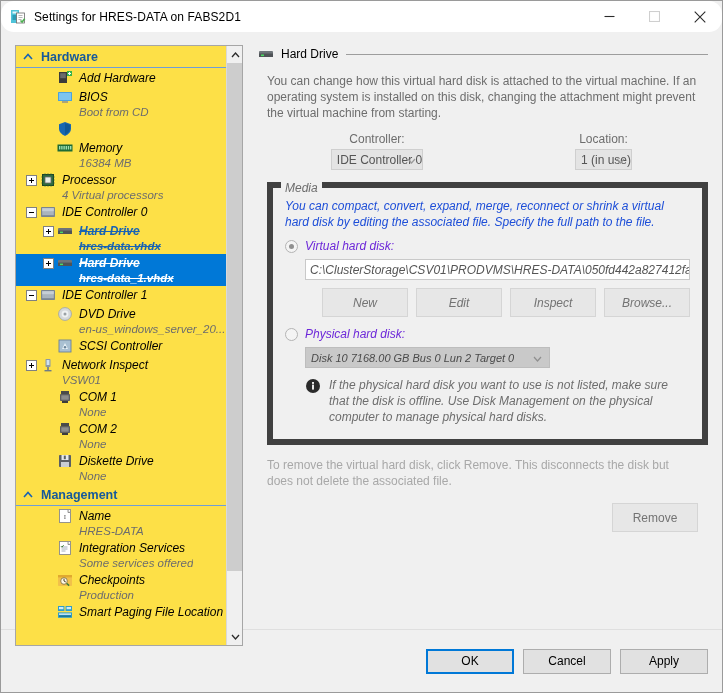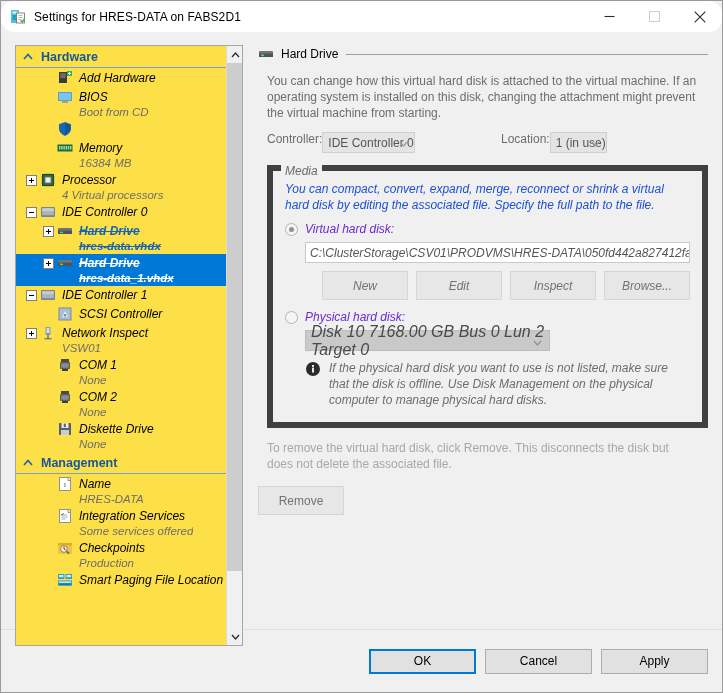--- a/index.html
+++ b/index.html
@@ -258,21 +258,21 @@
     padding-left: 9px;
     padding-right: 4px;
   }
 
   .field-row {
     display: flex;
     padding-left: 9px;
     gap: 14px;
     margin-bottom: 12px;
   }
-  .field { display: flex; flex-direction: row; }
+  .field { display: flex; flex-direction: column; align-items: center; }
   .field.controller { width: 220px; }
   .field.location { width: 205px; }
   .field-label {
     font-size: 12px;
     color: #6d6d6d;
     margin-bottom: 3px;
   }
   .combo {
     height: 21px;
     background: #e4e4e4;
@@ -381,21 +381,21 @@
   .disk-combo {
     margin-left: 20px;
     width: 245px;
     height: 21px;
     background: #c9c9c9;
     border: 1px solid #bdbdbd;
     box-sizing: border-box;
     display: flex;
     align-items: center;
     position: relative;
-    font-size: 16px;
+    font-size: 11px;
     color: #4a4a4a;
     padding-left: 5px;
     margin-bottom: 9px;
   }
   .disk-combo .chev {
     position: absolute;
     right: 7px;
     top: 50%;
     transform: translateY(-50%);
     color: #8f8f8f;
@@ -420,40 +420,40 @@
 
   .remove-desc {
     font-size: 12px;
     color: #a8a8a8;
     line-height: 16px;
     margin: 12px 0 0 9px;
     padding-right: 10px;
   }
   .remove-row {
     display: flex;
-    justify-content: flex-start;
+    justify-content: flex-end;
     margin-top: 14px;
     padding-right: 10px;
   }
 
   
   .footer {
     height: 63px;
     min-height: 63px;
     border-top: 1px solid #dfdfdf;
     background: #f0f0f0;
     display: flex;
     align-items: center;
     justify-content: flex-end;
     padding-right: 14px;
     gap: 9px;
     box-sizing: border-box;
   }
   .fbtn {
-    width: 107px;
+    width: 88px;
     height: 25px;
     font-size: 12px;
     font-family: "Liberation Sans", sans-serif;
     background: #e1e1e1;
     border: 1px solid #adadad;
     color: #000;
     display: flex;
     align-items: center;
     justify-content: center;
     box-sizing: border-box;
@@ -640,20 +640,34 @@
                 </svg></span>
               <span class="node-texts">
                 <span class="node-title">IDE Controller 1</span>
               </span>
             </div>
           </div>
           <div class="node">
             <div class="node-row lvl2">
               <span class="exp-slot"></span>
               <span class="icon-slot"><svg width="16" height="16" viewBox="0 0 16 16">
+                  <circle cx="8" cy="8" r="6.4" fill="#d4d8db" stroke="#9aa1a6" stroke-width="0.8"></circle>
+                  <circle cx="8" cy="8" r="3.4" fill="#eef1f3"></circle>
+                  <circle cx="8" cy="8" r="1.5" fill="#9aa1a6"></circle>
+                </svg></span>
+              <span class="node-texts">
+                <span class="node-title">DVD Drive</span>
+                <span class="node-sub">en-us_windows_server_20...</span>
+              </span>
+            </div>
+          </div>
+          <div class="node">
+            <div class="node-row lvl2">
+              <span class="exp-slot"></span>
+              <span class="icon-slot"><svg width="16" height="16" viewBox="0 0 16 16">
                   <rect x="2" y="2" width="12" height="12" fill="#9fb3c4" stroke="#5d7governor"></rect>
                   <rect x="2" y="2" width="12" height="12" fill="#a9c0d2" stroke="#6a8399" stroke-width="0.9"></rect>
                   <path d="M5 11l3-6 3 6z" fill="#e8f1f7"></path>
                   <circle cx="8" cy="9.2" r="1.2" fill="#6a8399"></circle>
                 </svg></span>
               <span class="node-texts">
                 <span class="node-title">SCSI Controller</span>
               </span>
             </div>
           </div>

